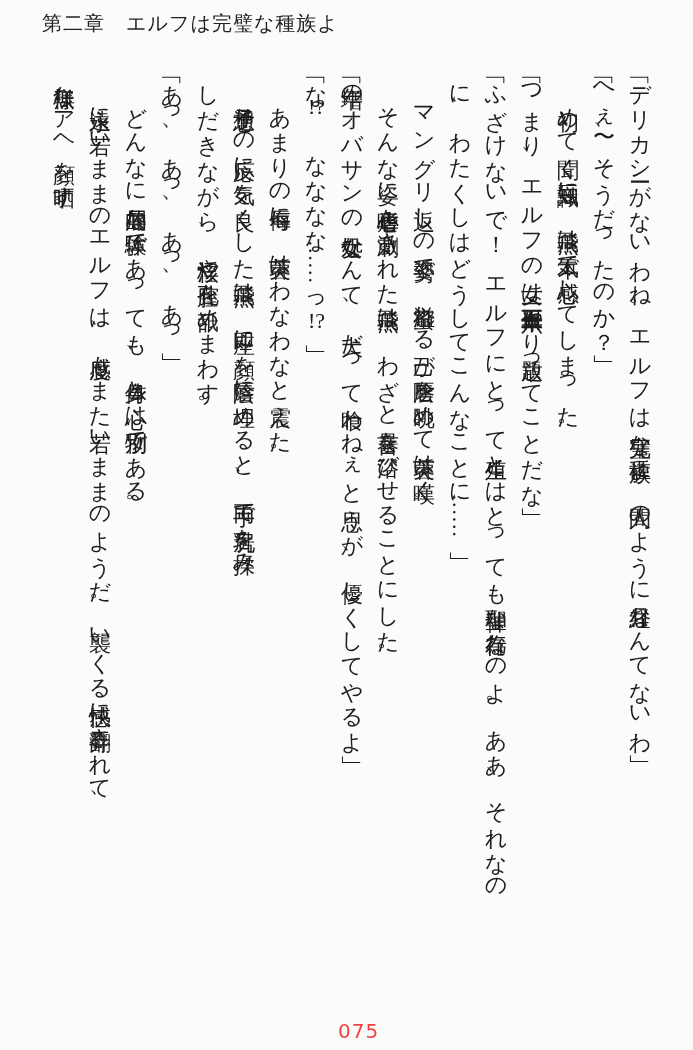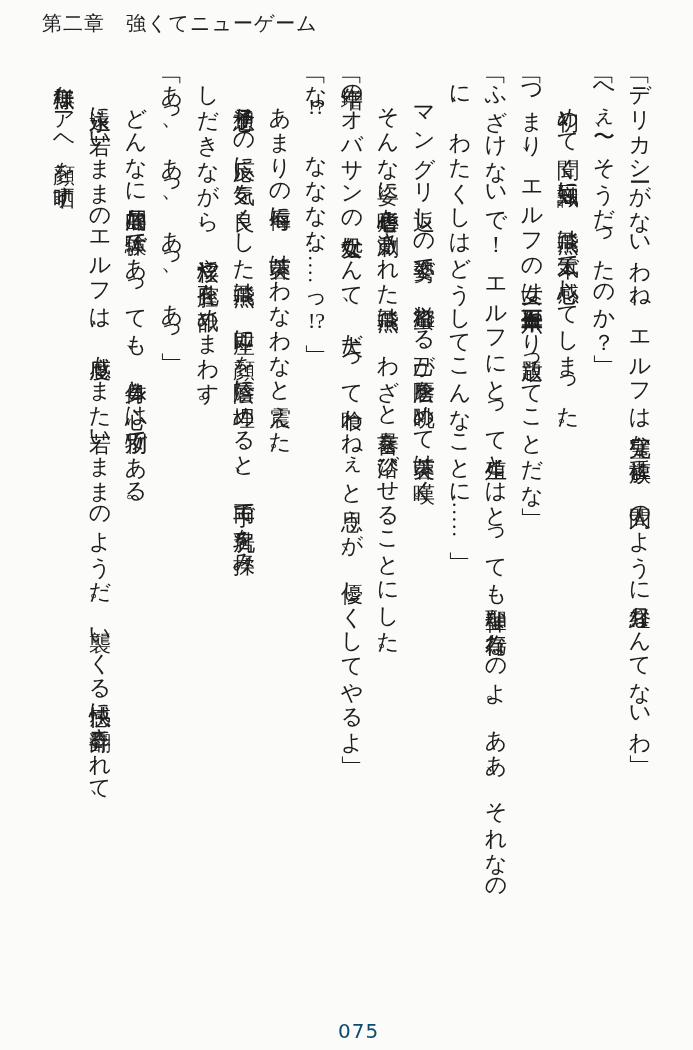--- a/index.html
+++ b/index.html
@@ -35,29 +35,29 @@
   .tcy{
     text-combine-upright:all;
     -webkit-text-combine:horizontal;
   }
   .page-number{
     position:absolute;
     top:1019px;left:338px;
     font-family:"DejaVu Sans","Liberation Sans",sans-serif;
     font-size:20px;
     letter-spacing:1px;
-    color:#0c4a6e;
+    color:#ef4444;
   }
 </style>
 </head>
 <body>
 
 <div class="page">
 
-  <div class="chapter-header">第二章　強くてニューゲーム</div>
+  <div class="chapter-header">第二章　エルフは完璧な種族よ</div>
 
   <div class="body-text">
     <p class="para">「デリカシーがないわね。エルフは完璧な種族よ。人間のように月経なんてないわ」</p>
     <p class="para">「へぇ〜、そうだったのか？」</p>
     <p class="para">　初めて聞く豆知識に、飛燕は本気で感心してしまった。</p>
     <p class="para">「つまり、エルフの女は一年三百六十五日やり放題ってことだな」</p>
     <p class="para">「ふざけないで！　エルフにとって生殖とはとっても神聖な行為なのよ。ああ、それなの
 に、わたくしはどうしてこんなことに……」</p>
     <p class="para">　マングリ返しの姿勢で、蜜溢れる己が陰唇を眺めて芙蓉は嘆く。</p>
     <p class="para">　そんな姿に嗜虐心を刺激された飛燕は、わざと暴言を浴びせることにした。</p>

